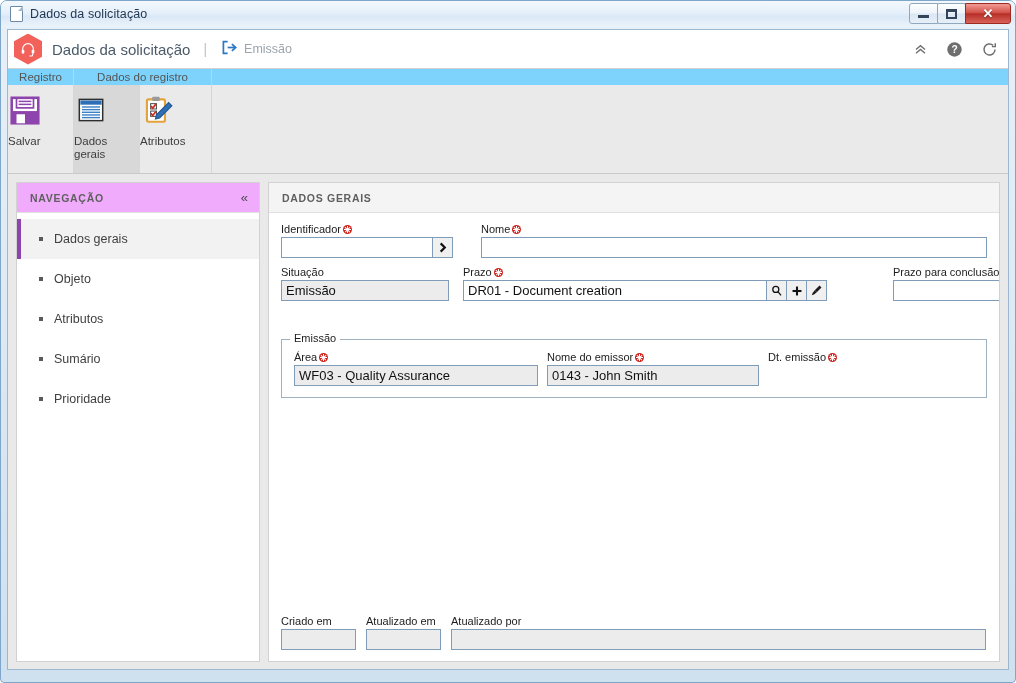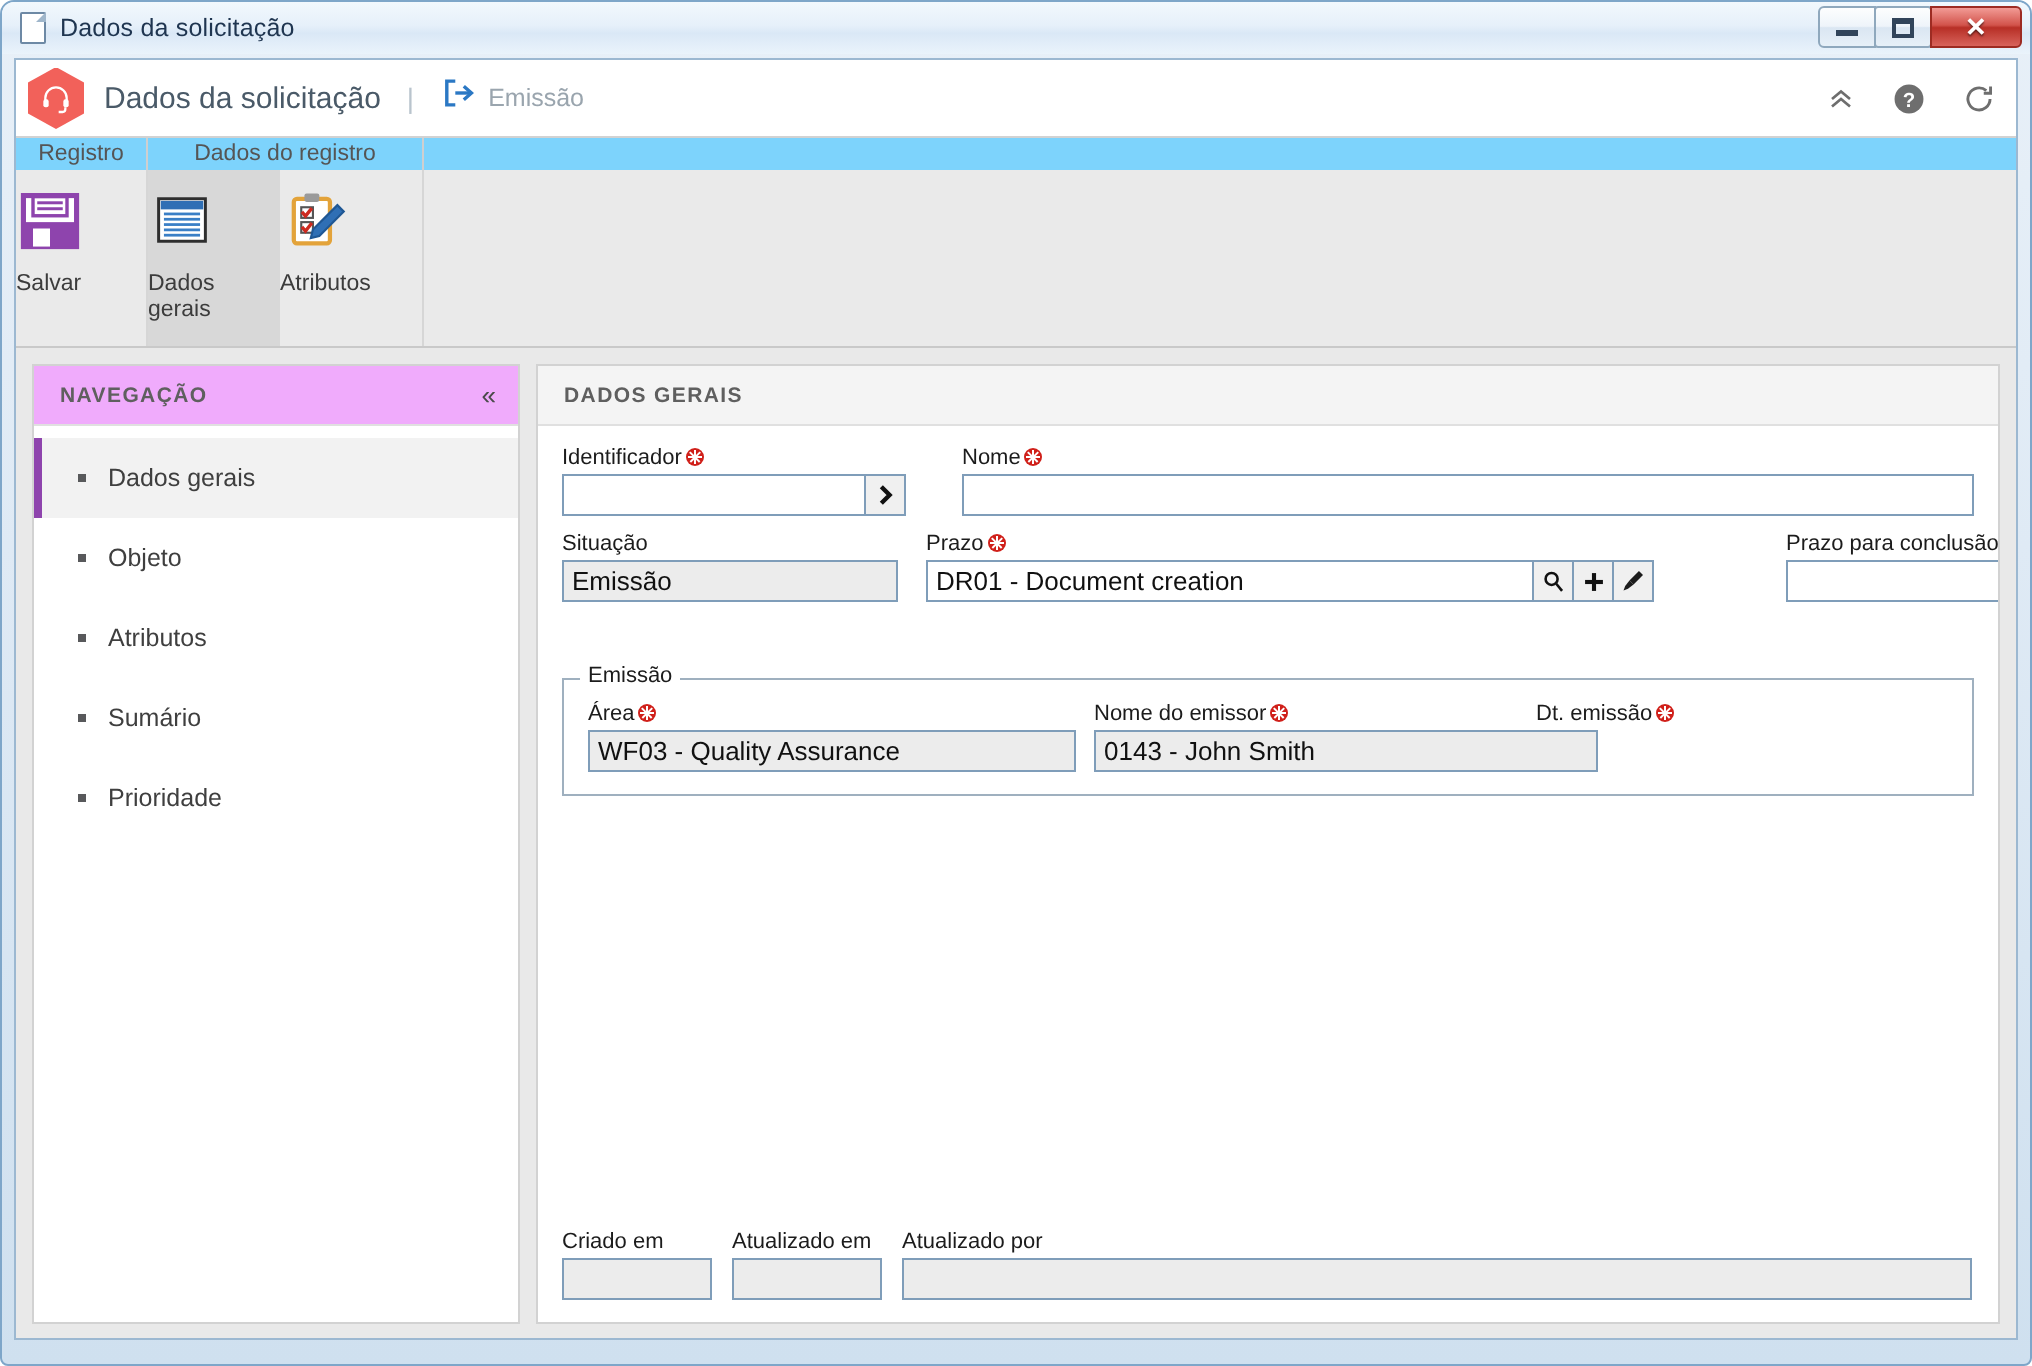--- a/index.html
+++ b/index.html
@@ -521,21 +521,21 @@
               <div style="width:244px;">
                 <div class="lbl-row">
                   <span>Área</span><span class="req"><i></i></span>
                 </div>
                 <input class="fld ro" readonly="" style="width: 244px;" value="WF03 - Quality Assurance">
               </div>
               <div style="margin-left:9px; width:212px;">
                 <div class="lbl-row">
                   <span>Nome do emissor</span><span class="req"><i></i></span>
                 </div>
-                <input class="fld ro" readonly="" style="width: 252px;" value="0143 - John Smith">
+                <input class="fld ro" readonly="" style="width: 212px;" value="0143 - John Smith">
               </div>
               <div style="margin-left:9px; flex:1;">
                 <div class="lbl-row">
                   <span>Dt. emissão</span><span class="req"><i></i></span>
                 </div>
               </div>
             </div>
           </div>
 
           <div class="bottom-fields" style="right:12px;">

